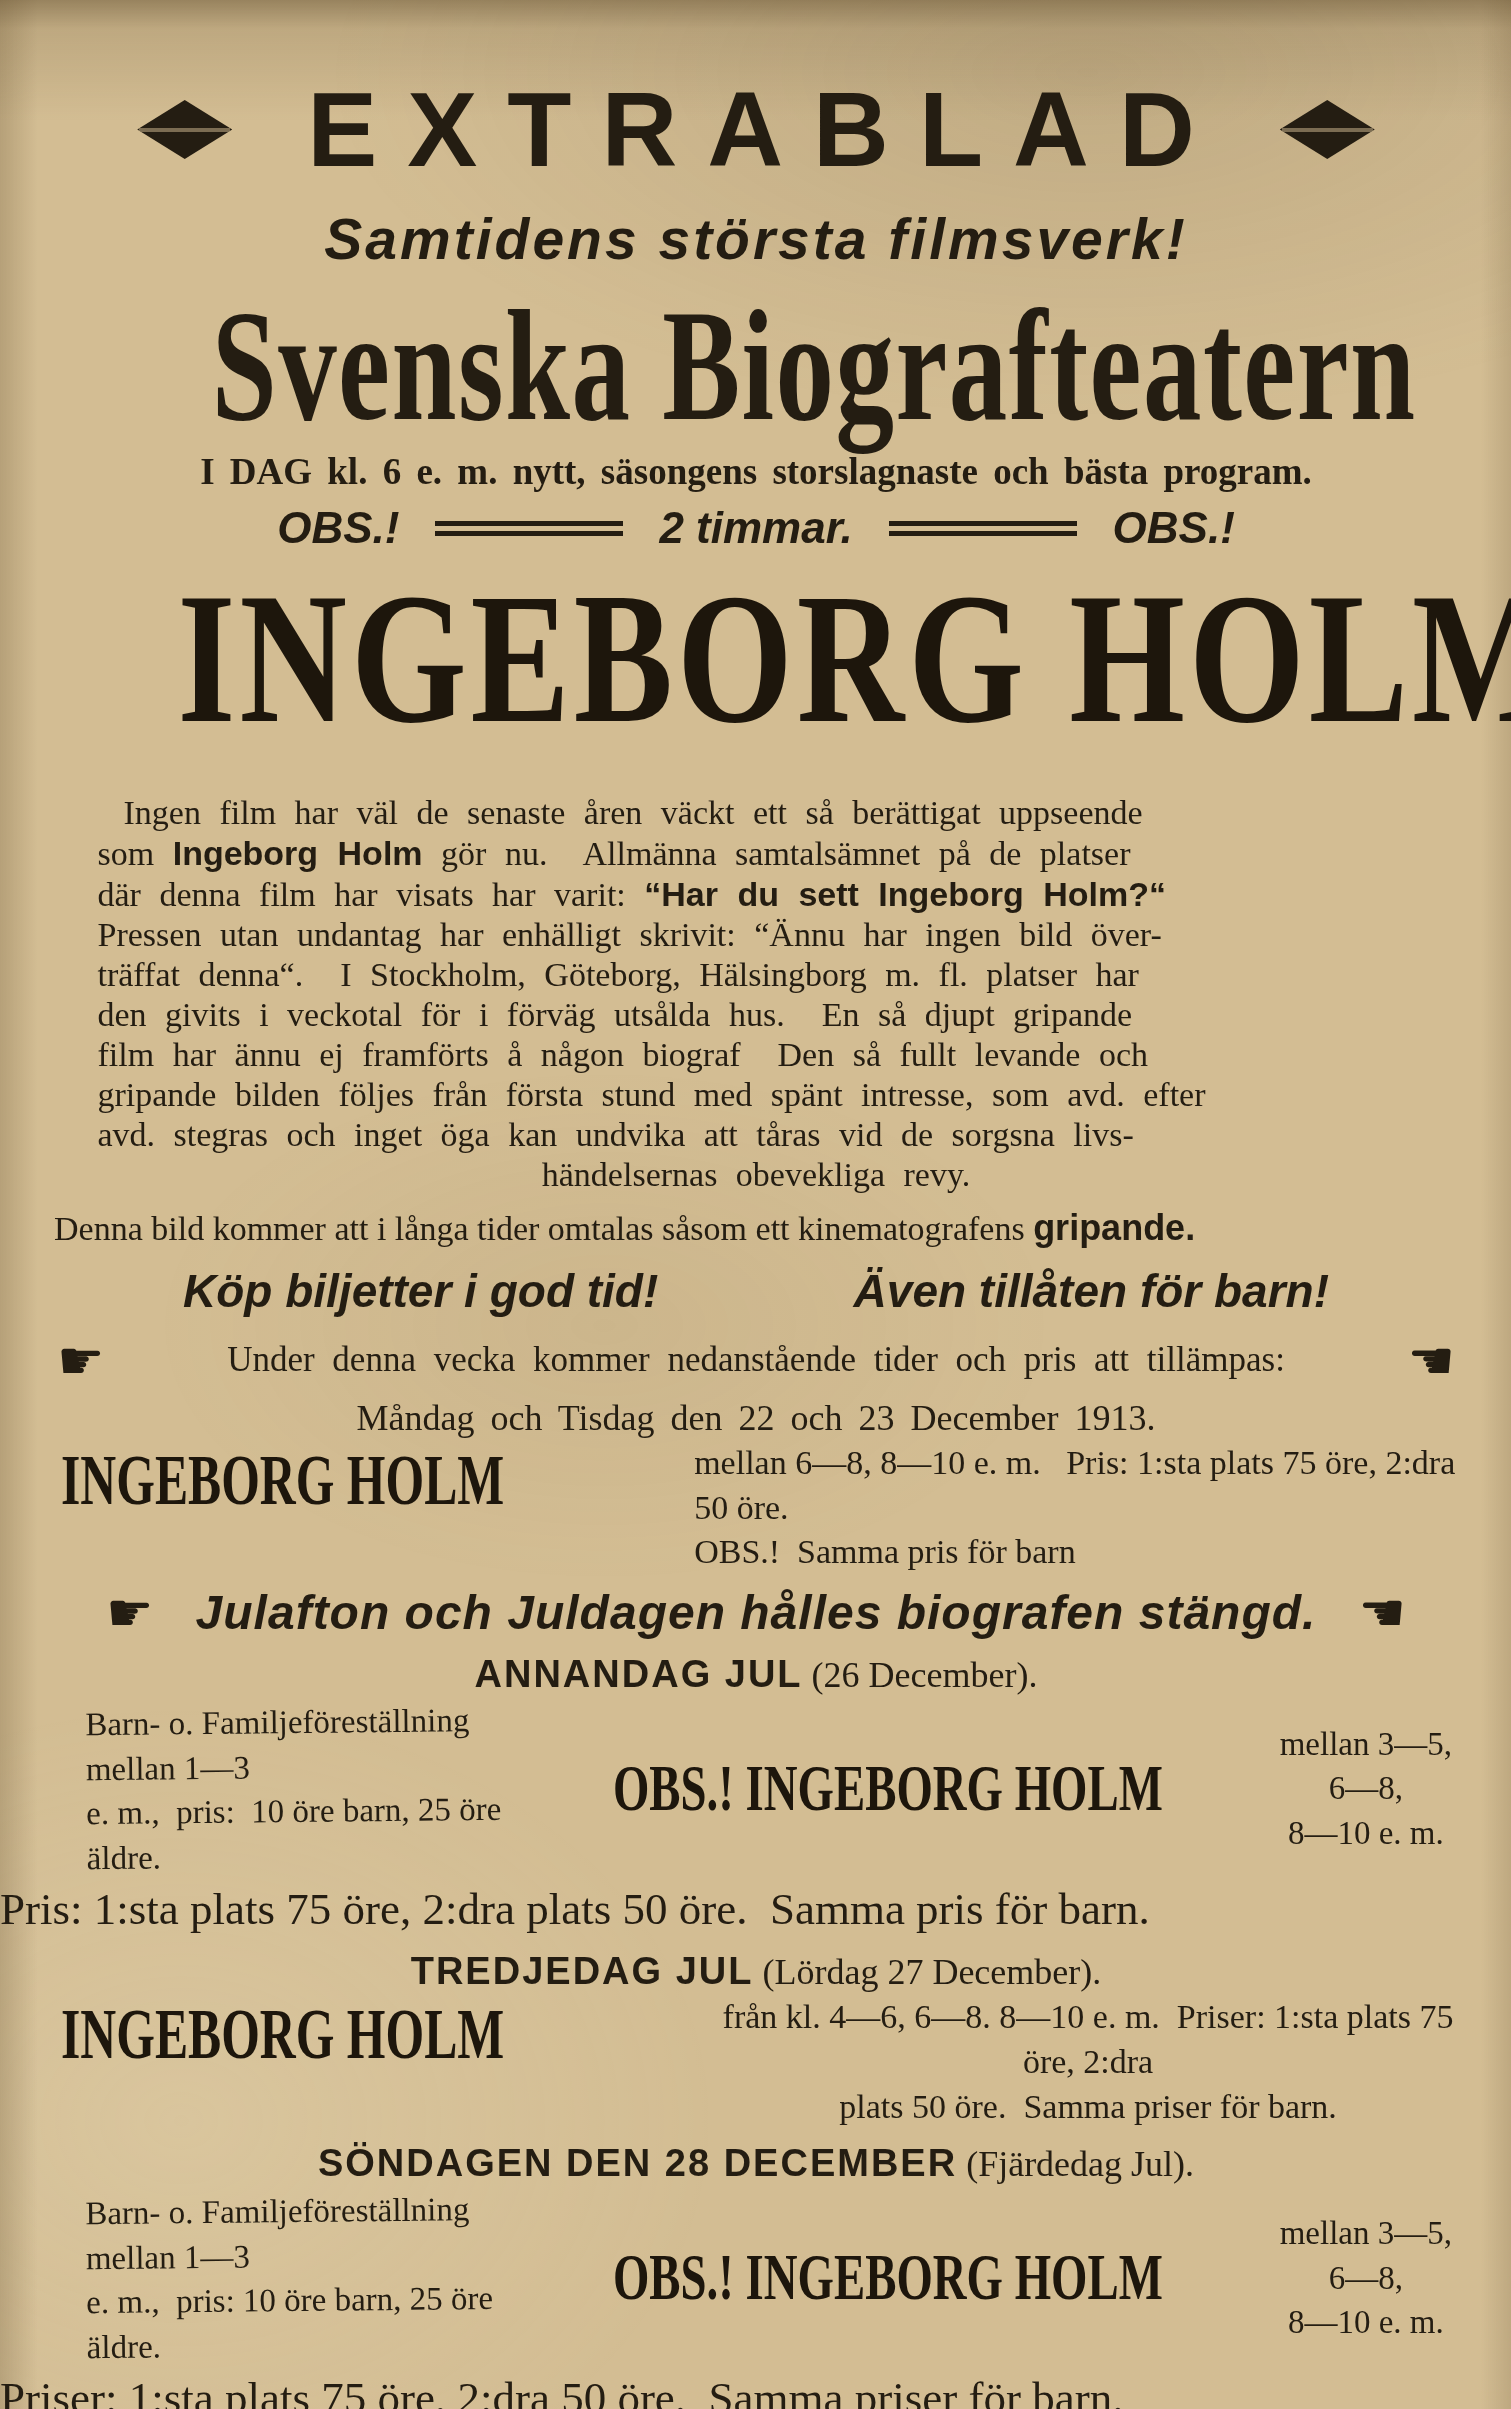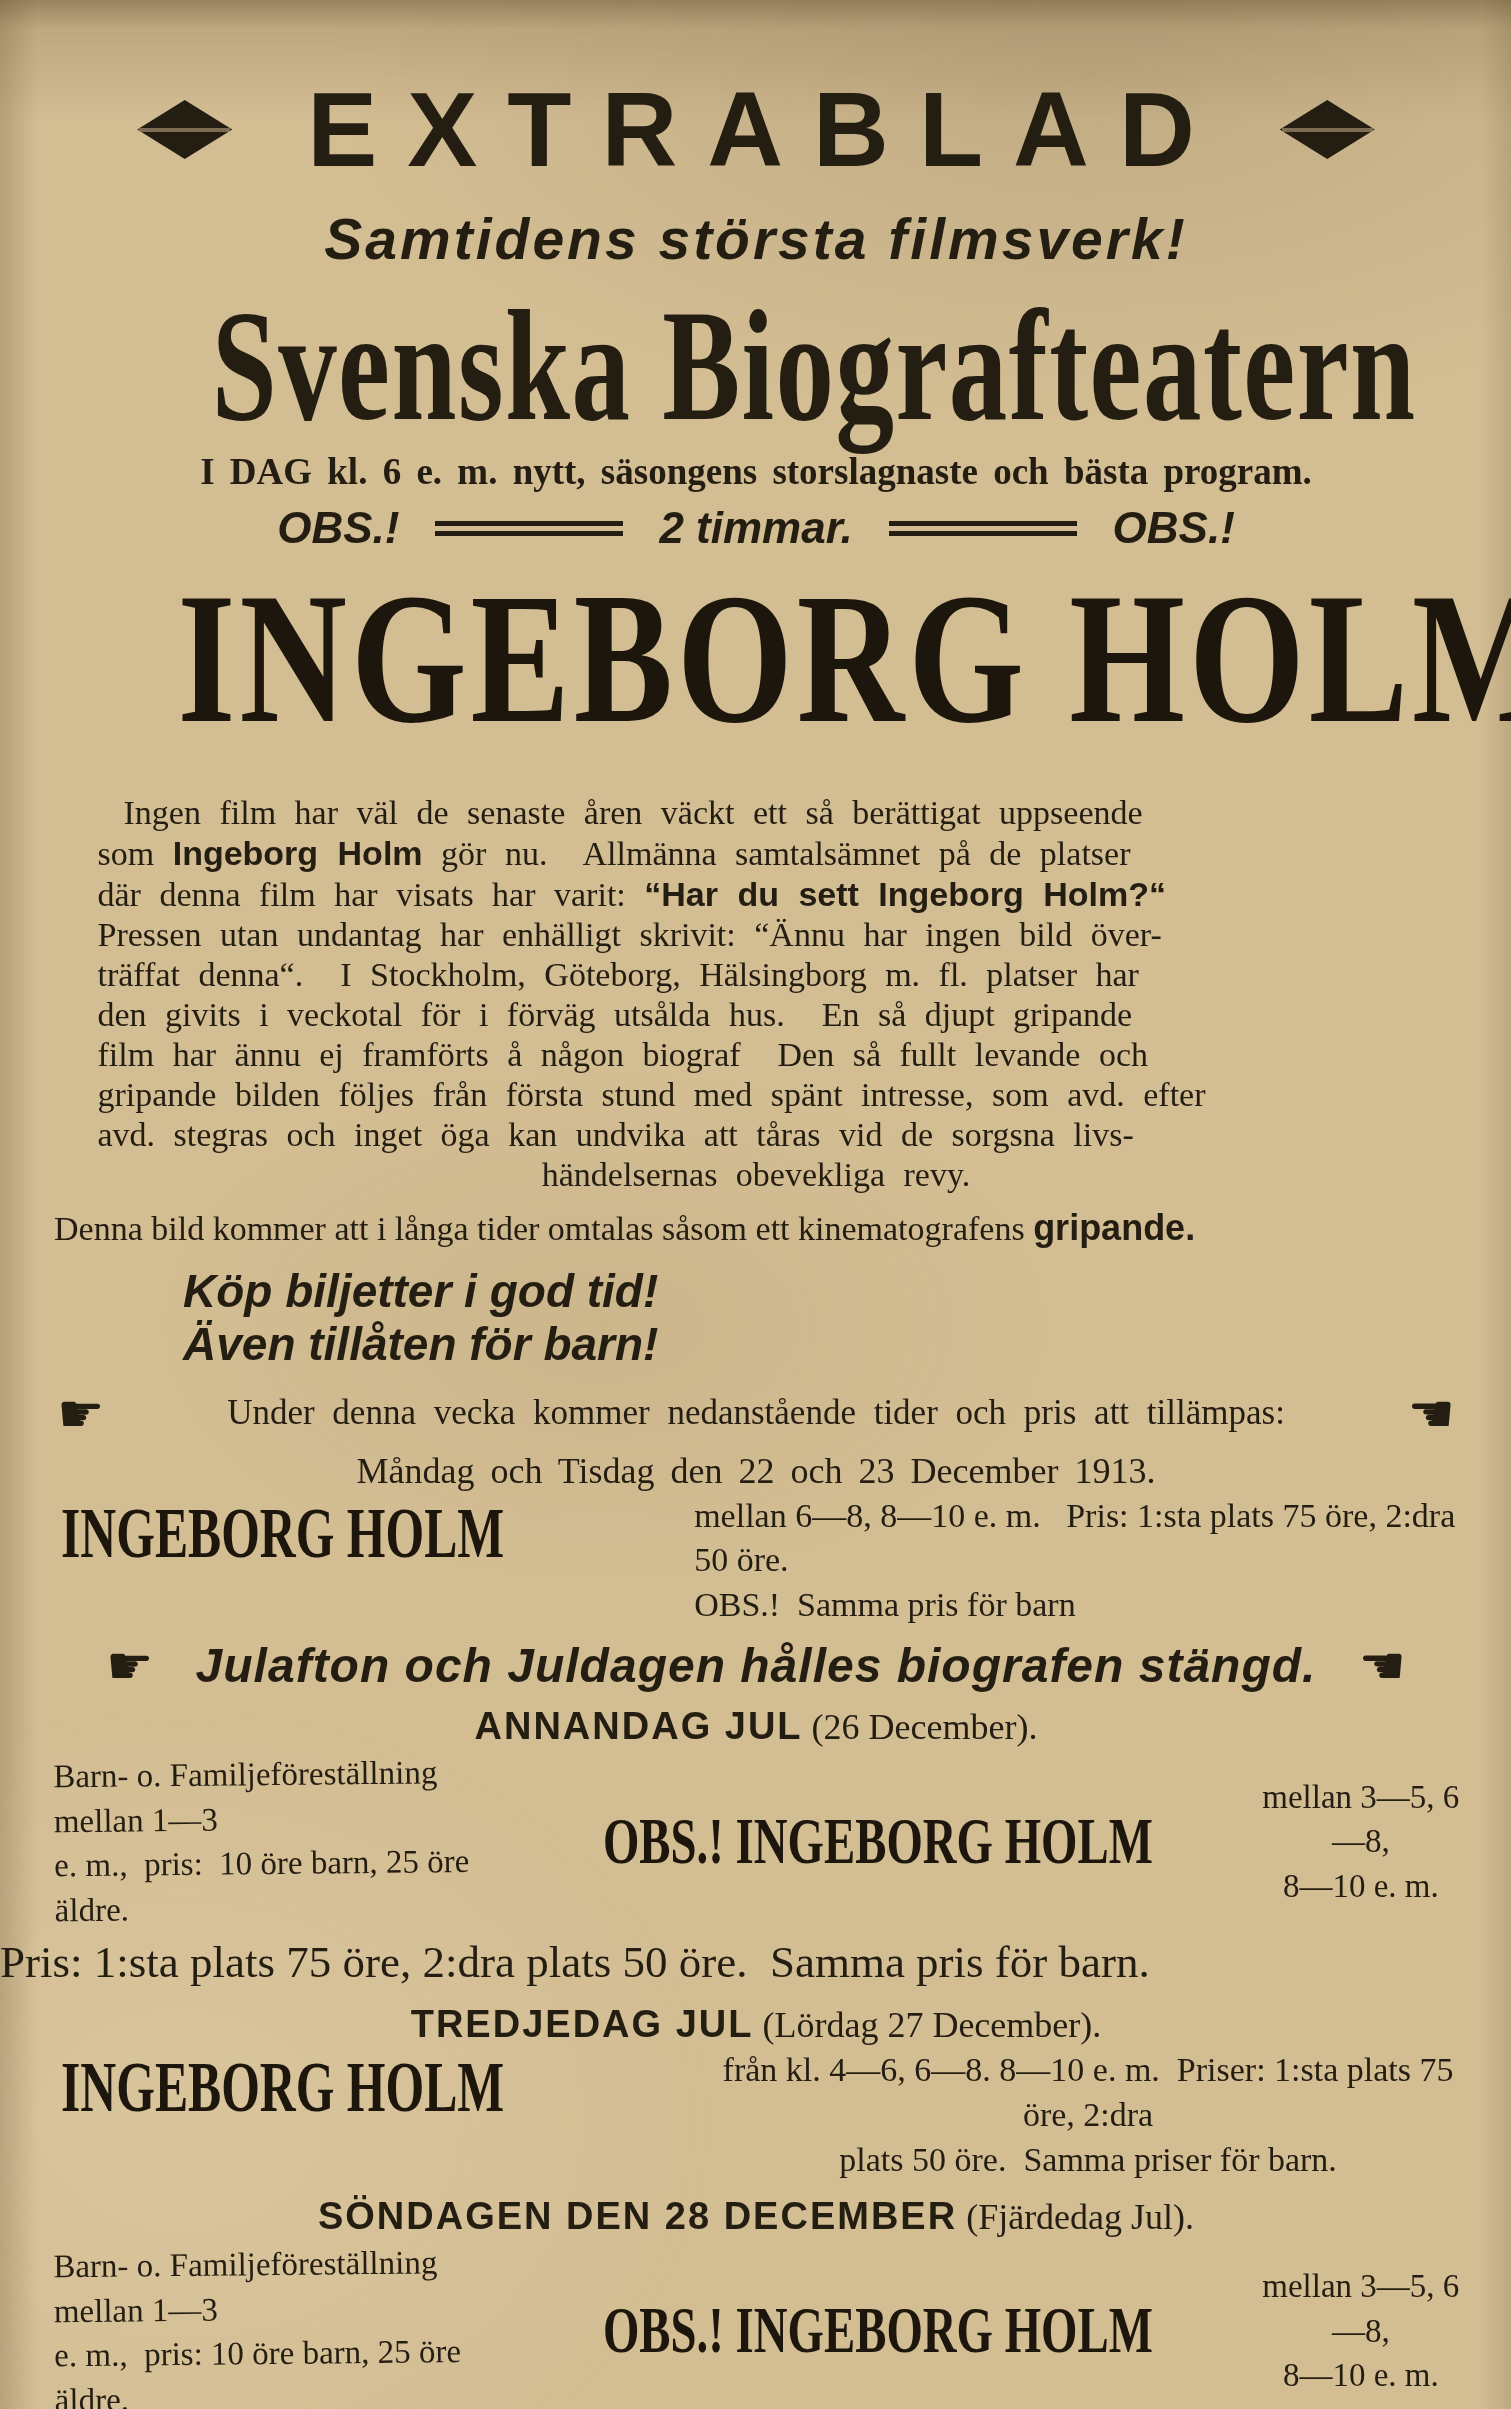--- a/index.html
+++ b/index.html
@@ -39,39 +39,39 @@
   .film-title-inner { display:inline-block; font-weight:bold; font-size:186px; line-height:.98; transform:scaleX(.8); transform-origin:center; letter-spacing:5px; white-space:nowrap; color:#1d160c; }
 
   .review { margin:44px auto 0; width:1317px; font-size:34px; line-height:40px; word-spacing:10px; }
   .review .indent { padding-left:26px; }
   .review .centered { text-align:center; }
   .bold-sans { font-family:"Liberation Sans",sans-serif; font-weight:bold; }
 
   .denna { margin-top:10px; padding:0 54px; font-size:34px; line-height:1.25; }
   .denna .bold-sans { font-size:36px; }
 
-  .cta-row { margin-top:14px; display:flex; justify-content:space-between; padding:0 183px; font-family:"Liberation Sans",sans-serif; font-weight:bold; font-style:italic; font-size:46px; line-height:1.15;flex-direction:column; }
+  .cta-row { margin-top:14px; display:flex; justify-content:space-between; padding:0 183px; font-family:"Liberation Sans",sans-serif; font-weight:bold; font-style:italic; font-size:46px; line-height:1.15; }
 
   .hand { font-family:"DejaVu Sans",sans-serif; font-size:53px; line-height:1; }
   .week-row { margin-top:16px; display:flex; align-items:center; justify-content:space-between; padding:0 57px; font-size:35px; }
   .week-row .text { word-spacing:9px; }
 
   .monday-heading { margin-top:10px; text-align:center; font-size:36px; word-spacing:7px; }
 
   .monday-row { margin-top:2px; display:flex; align-items:flex-start; padding:0 40px 0 61px; }
   .small-display { font-weight:bold; font-size:71px; line-height:1.1; transform:scaleX(.7); transform-origin:left center; white-space:nowrap; color:#1d160c; }
   .monday-right { flex:1; text-align:left; font-size:34px; line-height:1.32; }
 
   .closed-row { margin-top:10px; display:flex; align-items:center; justify-content:center; gap:42px; }
   .closed-text { font-family:"Liberation Sans",sans-serif; font-weight:bold; font-style:italic; font-size:48px; line-height:1.15; letter-spacing:1px; }
 
   .section-heading { margin-top:12px; text-align:center; font-size:36px; }
   .section-heading .strong { font-family:"Liberation Sans",sans-serif; font-weight:bold; font-size:38px; letter-spacing:2px; }
 
-  .three-col { margin-top:4px; display:flex; align-items:center; justify-content:space-between; padding:0 50px 0 54px; }
+  .three-col { margin-top:4px; display:flex; align-items:center; justify-content:space-between; padding:0 50px 0 54px;margin-left:32px; }
   .tc-left { font-size:33px; line-height:1.35; transform:rotate(-.6deg); }
   .tc-center-display { display:inline-block; font-weight:bold; font-size:65px; line-height:1.1; transform:scaleX(.72); transform-origin:center; white-space:nowrap; color:#1d160c; }
   .tc-right { font-size:33px; line-height:1.35; text-align:center; }
 
   .price-line { margin-top:2px; font-size:45px; line-height:1.3; }
 
   .trow { margin-top:2px; display:flex; align-items:flex-start; padding:0 30px 0 61px; }
   .trow-right { flex:1; text-align:center; font-size:34px; line-height:1.32; }
 
   .footer-title { margin-top:24px; text-align:center; }

